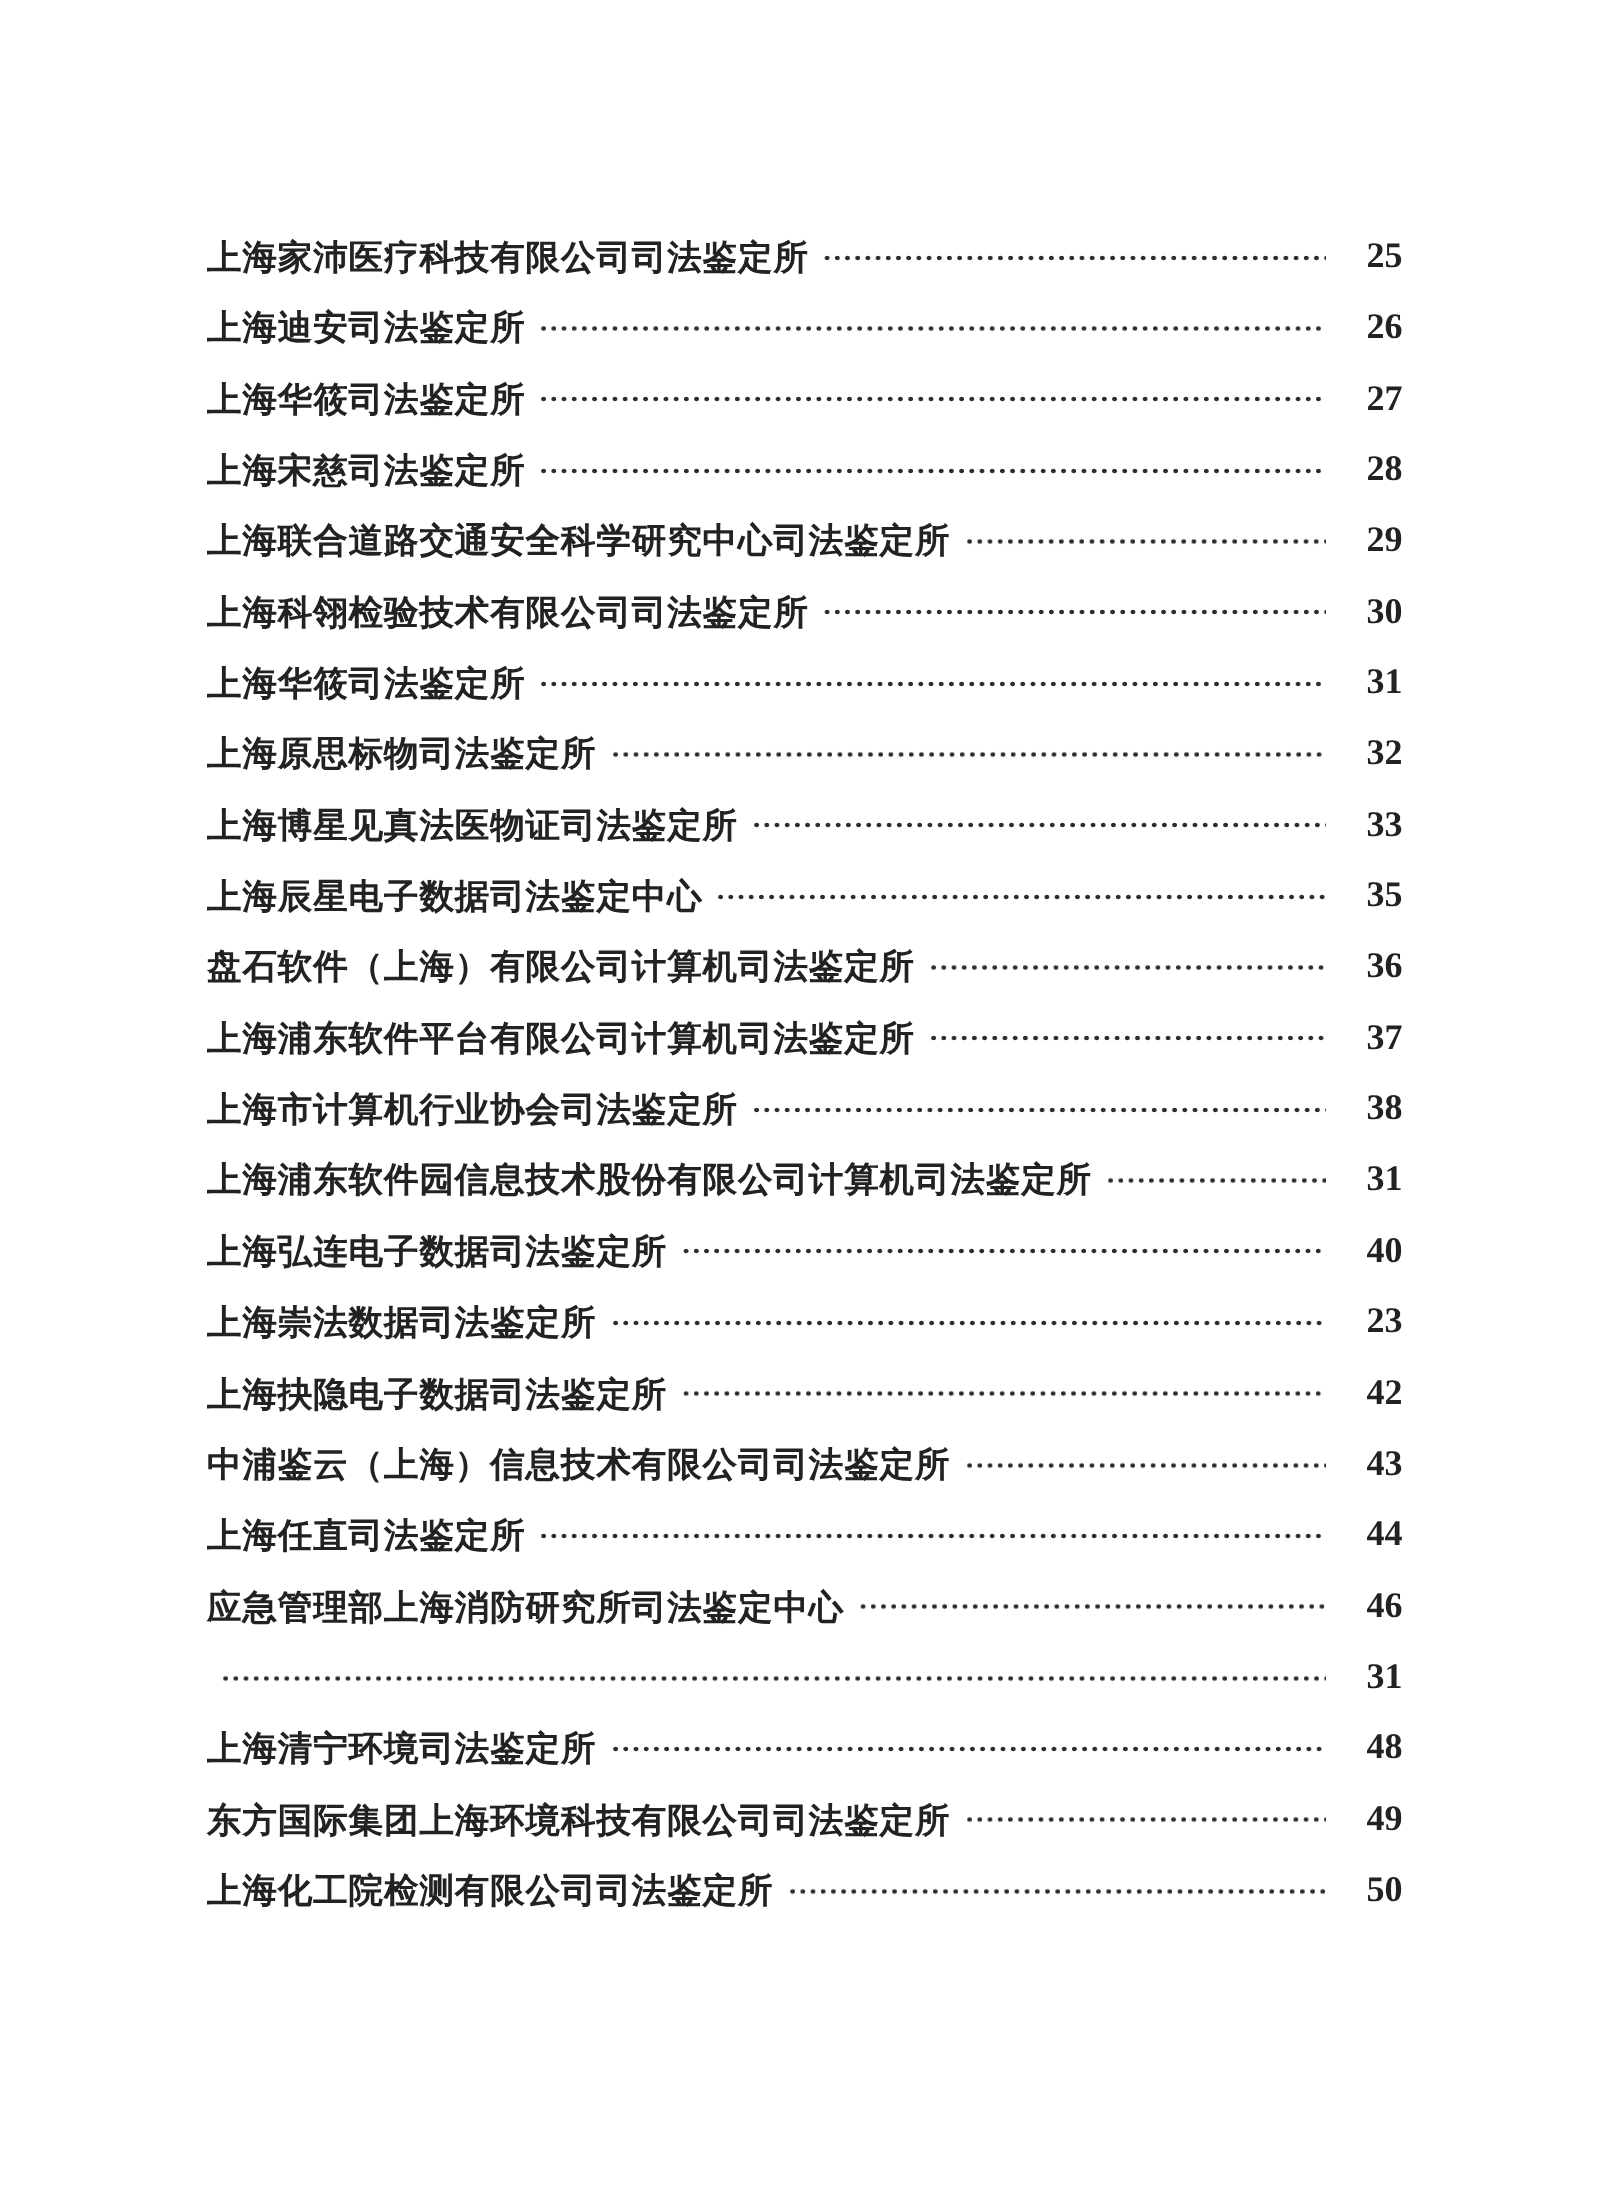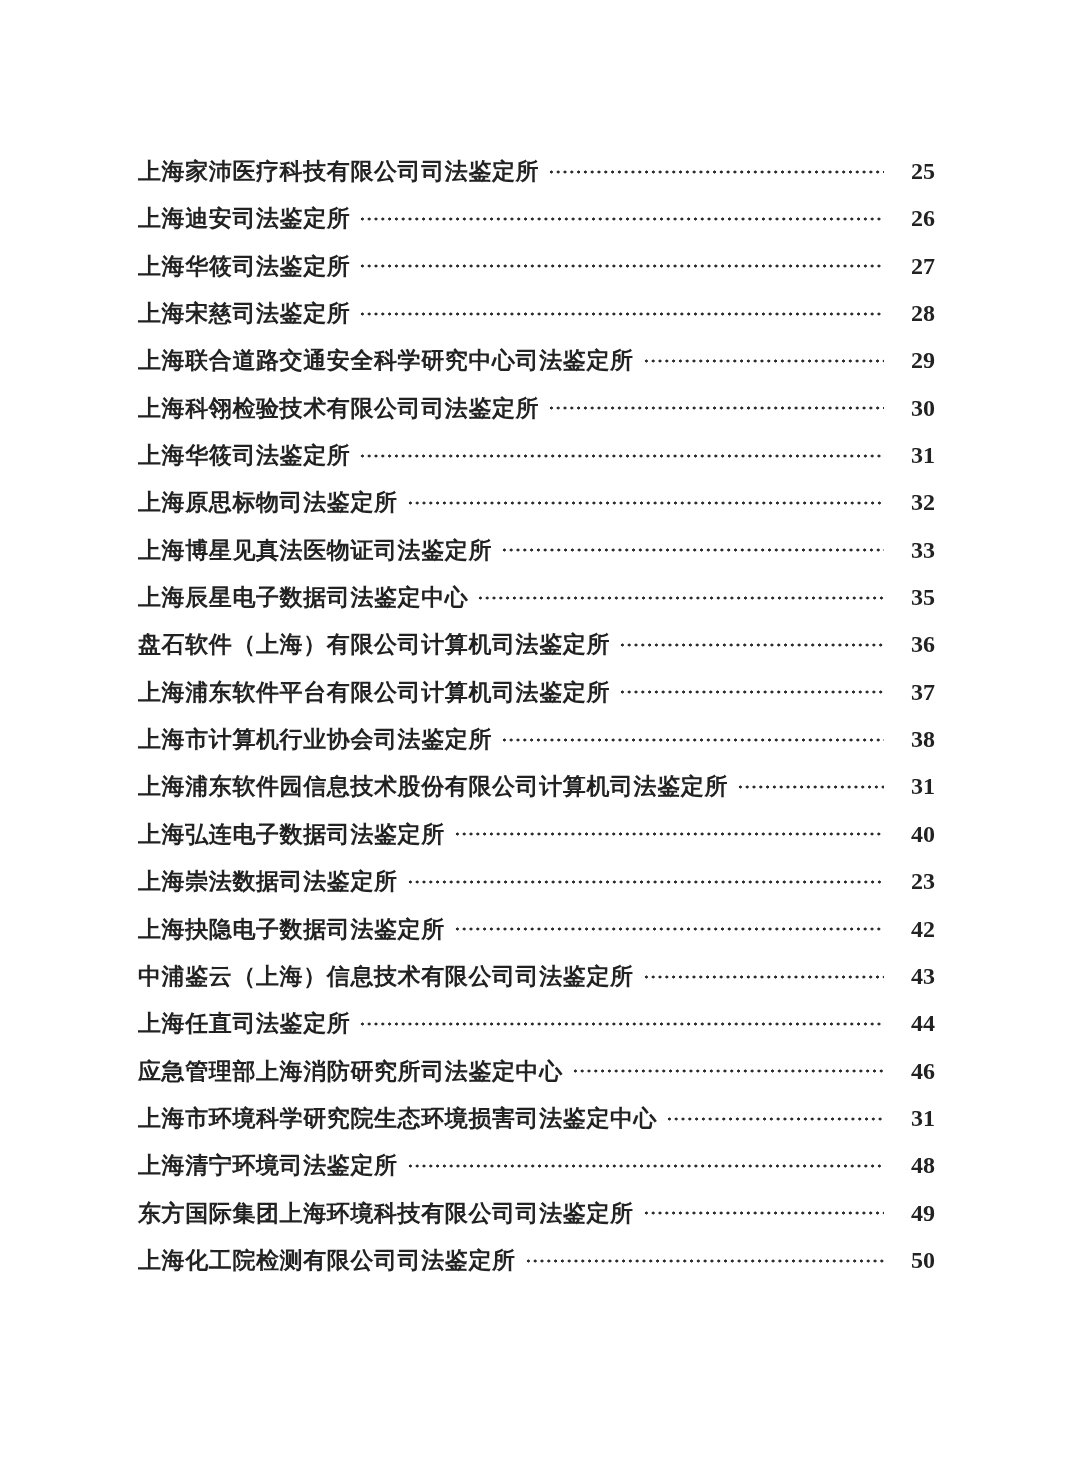--- a/index.html
+++ b/index.html
@@ -176,21 +176,20 @@
     <span class="toc-page">44</span>
   </div>
 
   <div class="toc-row">
     <span class="toc-title">应急管理部上海消防研究所司法鉴定中心</span>
     <span class="toc-leader"></span>
     <span class="toc-page">46</span>
   </div>
 
   <div class="toc-row">
-    <span class="toc-title">上海市环境科学研究院生态环境损害司法鉴定中心</span>
     <span class="toc-leader"></span>
     <span class="toc-page">31</span>
   </div>
 
   <div class="toc-row">
     <span class="toc-title">上海清宁环境司法鉴定所</span>
     <span class="toc-leader"></span>
     <span class="toc-page">48</span>
   </div>
 

